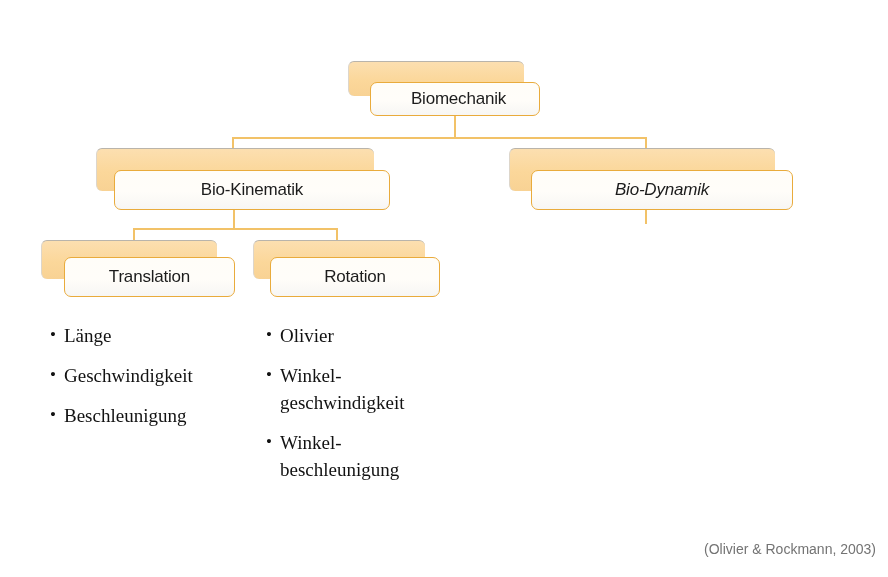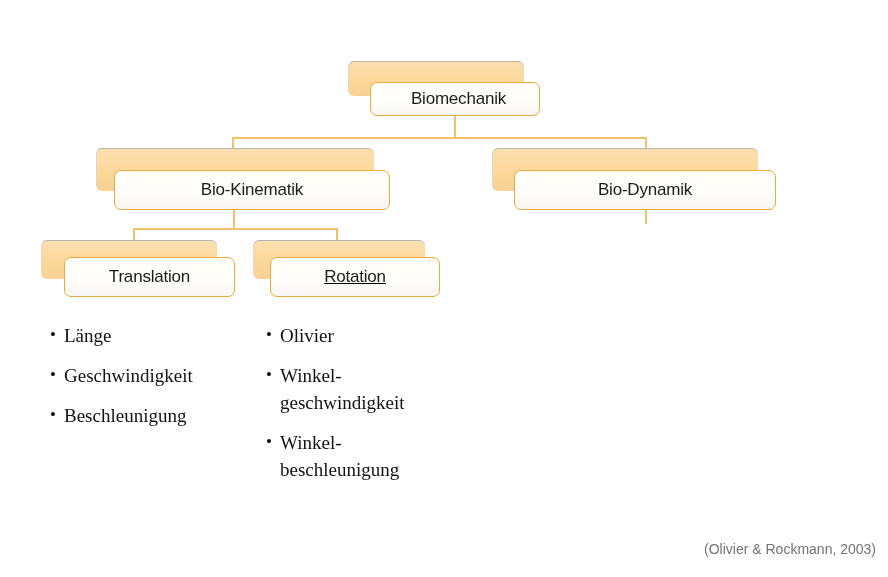--- a/index.html
+++ b/index.html
@@ -139,37 +139,37 @@
     </div>
   </div>
 
   <div class="node" style="left:96px; top:148px; width:296px; height:52px;text-align:right;">
     <div class="shadow" style="width:278px; height:43px;"></div>
     <div class="card" style="left:18px; top:22px; width:276px; height:40px;">
       <span class="label">Bio-Kinematik</span>
     </div>
   </div>
 
-  <div class="node" style="left:492px; top:148px; width:284px; height:68px;">
+  <div class="node" style="left:509px; top:148px; width:284px; height:68px;font-style:italic;">
     <div class="shadow" style="width:266px; height:43px;"></div>
     <div class="card" style="left:22px; top:22px; width:262px; height:40px;">
       <span class="label">Bio-Dynamik</span>
     </div>
   </div>
 
   <div class="node" style="left:41px; top:240px; width:194px; height:57px;">
     <div class="shadow" style="width:176px; height:39px;"></div>
     <div class="card" style="left:23px; top:17px; width:171px; height:40px;">
       <span class="label">Translation</span>
     </div>
   </div>
 
   <div class="node" style="left:253px; top:240px; width:187px; height:57px;">
     <div class="shadow" style="width:172px; height:39px;"></div>
-    <div class="card" style="left:17px; top:17px; width:170px; height:40px;text-decoration:underline;">
+    <div class="card" style="left:17px; top:17px; width:170px; height:40px;">
       <span class="label">Rotation</span>
     </div>
   </div>
 
   <div class="bullets" style="left:50px; top:323px; width:200px;">
     <div class="bullet-row" style="margin-bottom:13px;">
       <span class="dot">•</span>
       <span class="btext">Länge</span>
     </div>
     <div class="bullet-row" style="margin-bottom:13px;">

